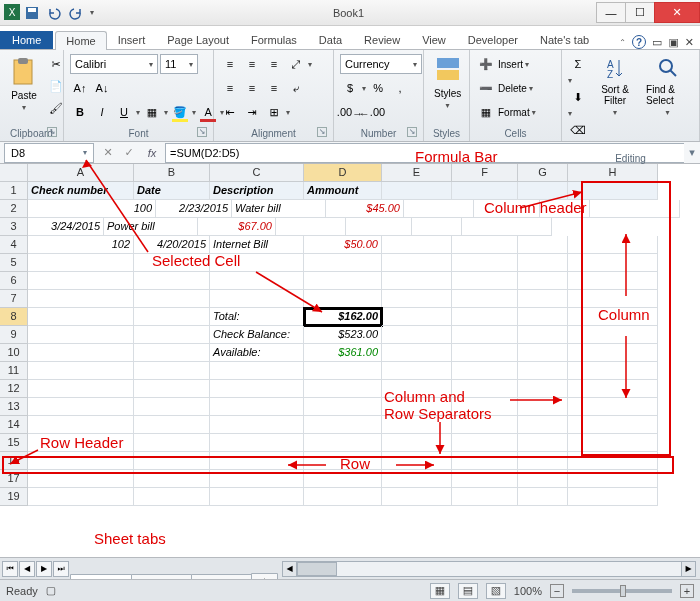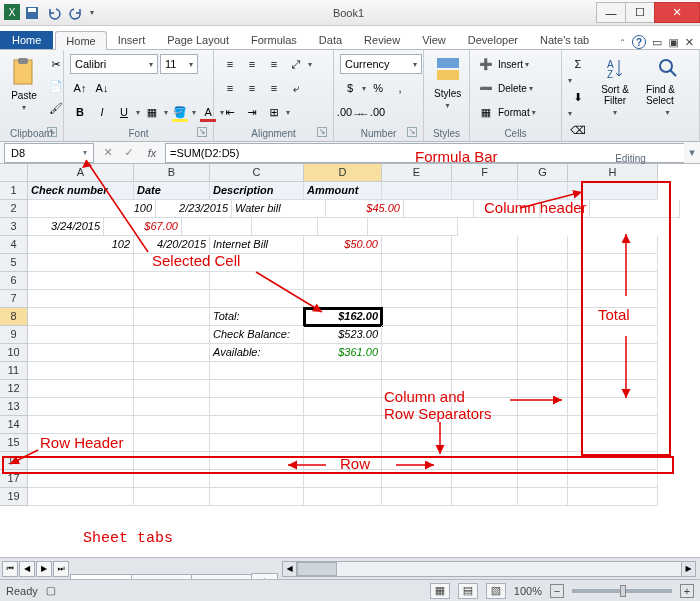--- a/index.html
+++ b/index.html
@@ -377,20 +377,21 @@
           <div class="cell ralign" style="width:76px">2/23/2015</div>
           <div class="cell" style="width:94px">Water bill</div>
           <div class="cell red ralign" style="width:78px">$45.00</div>
           <div class="cell" style="width:70px"></div>
           <div class="cell" style="width:66px"></div>
           <div class="cell" style="width:50px"></div>
           <div class="cell" style="width:90px"></div>
         </div>
         <div class="cellrow">
           <div class="cell ralign" style="width:76px">3/24/2015</div>
+          <div class="cell" style="width:94px">Power bill</div>
           <div class="cell red ralign" style="width:78px">$67.00</div>
           <div class="cell" style="width:70px"></div>
           <div class="cell" style="width:66px"></div>
           <div class="cell" style="width:50px"></div>
           <div class="cell" style="width:90px"></div>
         </div>
         <div class="cellrow">
           <div class="cell ralign" style="width:106px">102</div>
           <div class="cell ralign" style="width:76px">4/20/2015</div>
           <div class="cell" style="width:94px">Internet Bill</div>
@@ -603,18 +604,18 @@
 
   <line x1="38" y1="450" x2="10" y2="464" stroke="#e00000" stroke-width="1.5" marker-end="url(#ah)"></line>
 
   <line x1="326" y1="465" x2="288" y2="465" stroke="#e00000" stroke-width="1.5" marker-end="url(#ah)"></line>
   <line x1="396" y1="465" x2="434" y2="465" stroke="#e00000" stroke-width="1.5" marker-end="url(#ah)"></line>
 </svg>
 
 <div class="annot" style="left:415px; top:148px;">Formula Bar</div>
 <div class="annot" style="left:436px; top:199px;margin-left:48px;">Column header</div>
 <div class="annot" style="left:152px; top:252px;">Selected Cell</div>
-<div class="annot" style="left:598px; top:306px;">Total</div>
+<div class="annot" style="left:598px; top:306px;">Column</div>
 <div class="annot" style="left:384px; top:388px; white-space:pre; text-align:left;">Column and
 Row Separators</div>
 <div class="annot" style="left:40px; top:434px;">Row Header</div>
 <div class="annot" style="left:340px; top:455px;">Row</div>
-<div class="annot" style="left:83px; top:530px;font-family:Liberation Mono, monospace;">Sheet tabs</div>
+<div class="annot" style="left:94px; top:530px;">Sheet tabs</div>
 
 </body></html>

